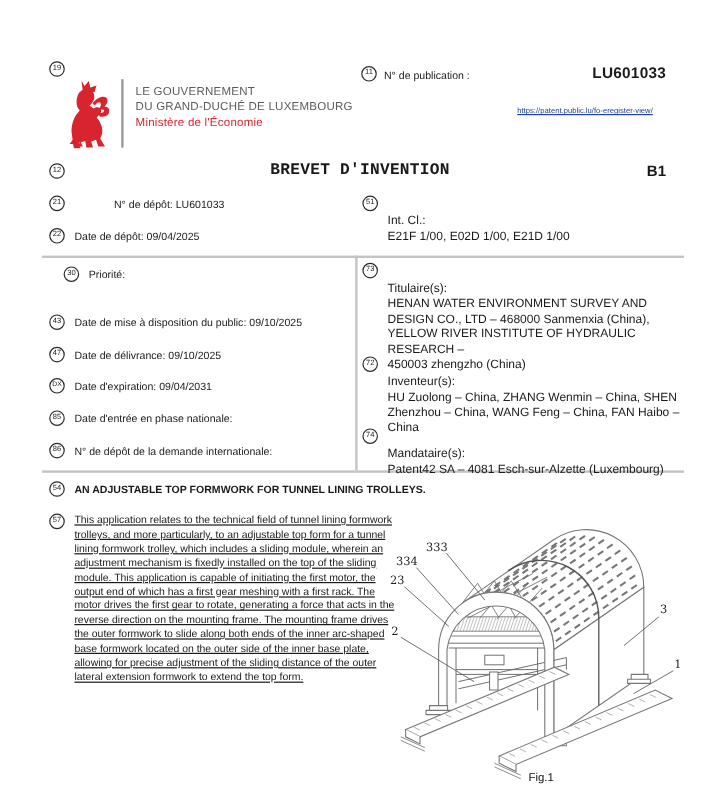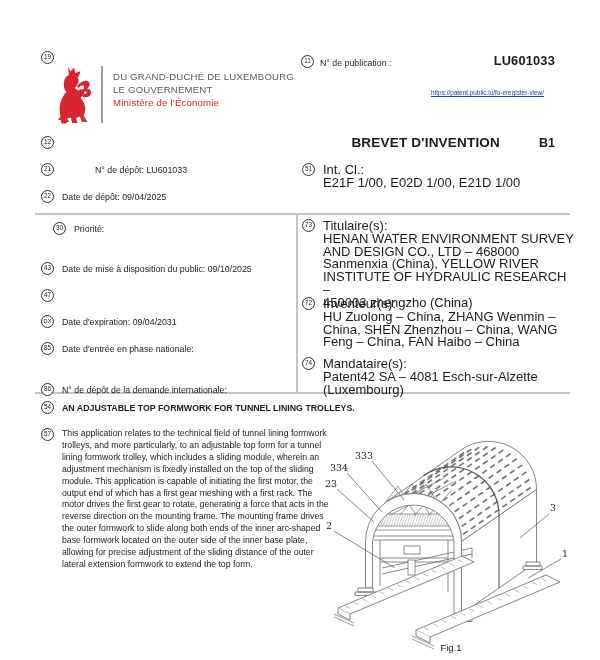--- a/index.html
+++ b/index.html
@@ -4,32 +4,32 @@
 <style>
   html,body{margin:0;padding:0;background:#fff;}
   .page{position:relative;width:600px;height:660px;background:#fff;overflow:hidden;
         font-family:"Liberation Sans",sans-serif;color:#1a1a1a;}
   .abs{position:absolute;}
   .circ{display:inline-flex;align-items:center;justify-content:center;
         width:13px;height:13px;border:1px solid #2b2b2b;border-radius:50%;
         font-size:6.3px;line-height:1;color:#222;flex:none;background:#fff;box-sizing:border-box;}
   .frow{position:absolute;display:flex;gap:8px;align-items:flex-start;}
   .ftext{font-size:8.8px;line-height:12px;padding-top:1px;color:#1a1a1a;}
-  .fblock{font-size:13px;line-height:12.8px;padding-top:1px;color:#1a1a1a;}
+  .fblock{font-size:10px;line-height:12.8px;padding-top:1px;color:#1a1a1a;margin-top:15px;}
   .fvalue{white-space:pre-line;width:252px;}
   .govline{font-size:9.6px;line-height:13px;color:#5A5B5E;letter-spacing:.2px;}
   .govred{color:#D8242F;}
   .vline{background:#9B9B9F;}
   .rule{background:#C4C4C4;}
   .pubnum{font-weight:bold;font-size:12.8px;letter-spacing:.2px;}
-  .doctitle{font-weight:bold;font-size:13.5px;letter-spacing:.2px;text-align:right;}
+  .doctitle{font-weight:bold;font-size:13.5px;letter-spacing:.2px;text-align:center;font-family:Liberation Mono, monospace;}
   .kind{font-weight:bold;font-size:12.5px;text-align:right;}
   .linka{font-size:6.4px;color:#2242A4;text-decoration:underline;text-align:center;display:block;}
   .b{font-weight:bold;text-align:center;}
-  .abstract{font-size:8.7px;line-height:11.9px;width:268px;color:#1a1a1a;text-align:left;}
+  .abstract{font-size:8.7px;line-height:11.9px;width:268px;color:#1a1a1a;text-align:left;text-decoration:underline;}
   svg text{font-family:"DejaVu Serif",serif;font-size:9.5px;fill:#222;}
   svg .cap{font-family:"Liberation Sans",sans-serif;font-size:9.5px;fill:#111;}
 </style>
 </head>
 <body>
 
 <div class="page">
 
   <span class="circ abs" style="left:41px;top:51px;">19</span>
 
@@ -41,22 +41,22 @@
                13.5,55 15,59.5 9.5,59.5 8,49 C6.5,41 9.5,33 14.5,28 C11,24.5 11,17.5 14,13 Z"></path>
       <path d="M25,22 C34,12 42,18 35,25 C41,24 41,35 31,33 L30,30 C36,31 36,26 32,27.5 L29,28.5
                C35,23 31,18 27,24 Z"></path>
       <path d="M6,56 l3,-4 2,4 z M12,58 l3,-4 2,4 z"></path>
     </g>
   </svg>
 
   <div class="abs vline" style="left:101px;top:66px;width:2px;height:57px;"></div>
 
   <div class="abs" style="left:113px;top:70px;">
+    <div class="govline">LE GOUVERNEMENT</div>
     <div class="govline">DU GRAND-DUCHÉ DE LUXEMBOURG</div>
-    <div class="govline">LE GOUVERNEMENT</div>
     <div class="govline govred">Ministère de l'Économie</div>
   </div>
 
   <span class="circ abs" style="left:301px;top:55px;">11</span>
   <div class="abs ftext" style="left:320px;top:56px;">N° de publication :</div>
   <div class="abs pubnum" style="left:405px;top:53px;width:150px;text-align:right;">LU601033</div>
   <a class="abs linka" style="left:400px;top:89px;width:175px;" href="#" title="https://patent.public.lu/fo-eregister-view/">https://patent.public.lu/fo-eregister-view/</a>
 
   <span class="circ abs" style="left:41px;top:136px;">12</span>
   <div class="abs doctitle" style="left:100px;top:135px;width:400px;">BREVET D'INVENTION</div>
@@ -87,30 +87,31 @@
   <div class="frow" style="left:41px;top:222px;padding-left:12px;">
     <span class="circ">30</span>
     <span class="ftext">Priorité:</span>
   </div>
   <div class="frow" style="left:41px;top:262px;">
     <span class="circ">43</span>
     <span class="ftext">Date de mise à disposition du public: 09/10/2025</span>
   </div>
   <div class="frow" style="left:41px;top:289px;">
     <span class="circ">47</span>
+    <span class="ftext">Date de délivrance: 09/10/2025</span>
   </div>
   <div class="frow" style="left:41px;top:315px;">
     <span class="circ" style="font-size:5.6px;">DX</span>
     <span class="ftext">Date d'expiration: 09/04/2031</span>
   </div>
   <div class="frow" style="left:41px;top:342px;">
     <span class="circ">85</span>
     <span class="ftext">Date d'entrée en phase nationale:</span>
   </div>
-  <div class="frow" style="left:41px;top:383px;">
+  <div class="frow" style="left:41px;top:369px;">
     <span class="circ">86</span>
     <span class="ftext">N° de dépôt de la demande internationale:</span>
   </div>
 
   <div class="frow" style="left:302px;top:219px;">
     <span class="circ">73</span>
     <div class="fblock">
       <div>Titulaire(s):</div>
       <div class="fvalue">HENAN WATER ENVIRONMENT SURVEY AND DESIGN CO., LTD – 468000 Sanmenxia (China), YELLOW RIVER INSTITUTE OF HYDRAULIC RESEARCH –
 450003 zhengzho (China)</div>

